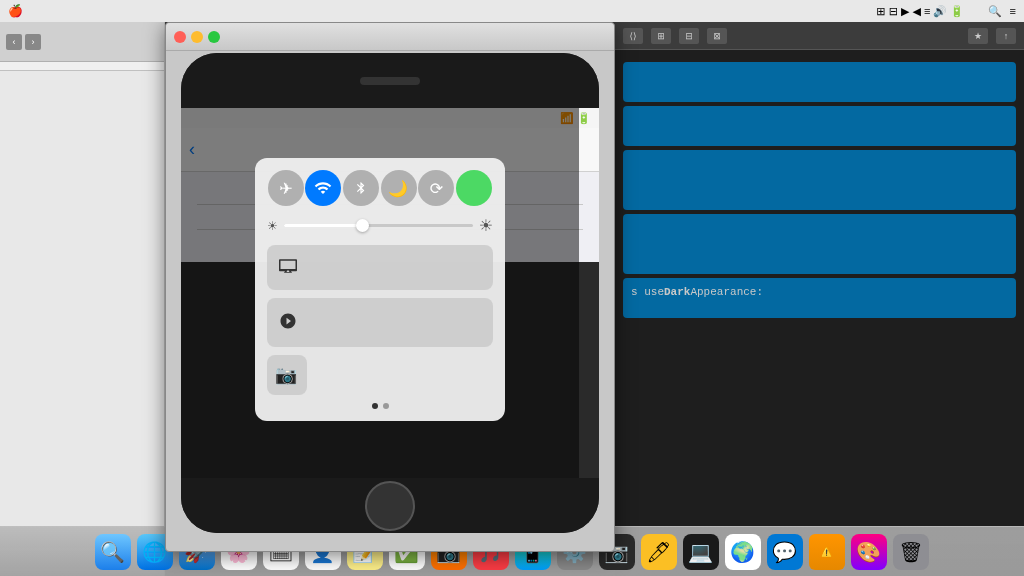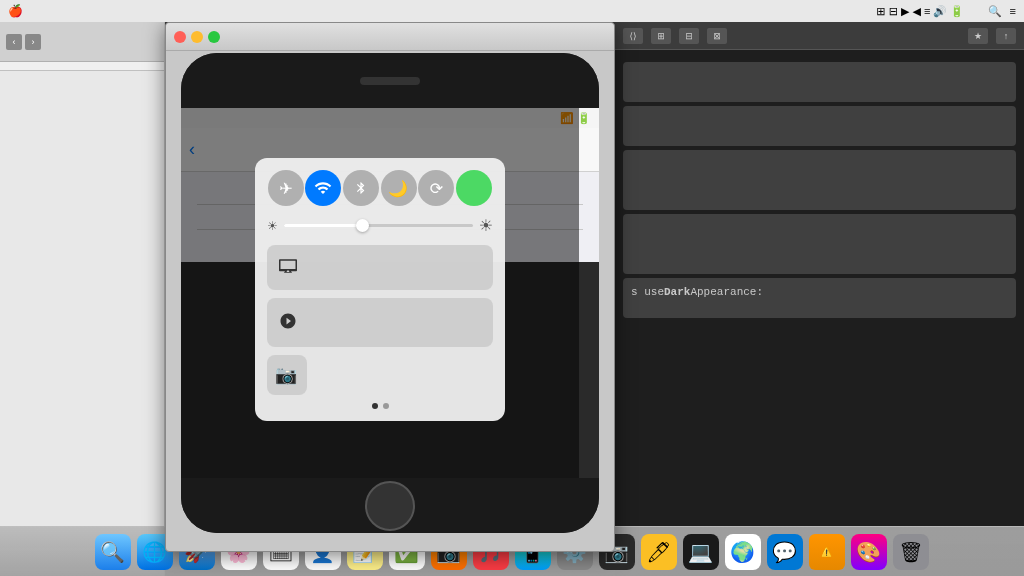--- a/index.html
+++ b/index.html
@@ -382,21 +382,21 @@
       line-height: 1.5;
     }
     .code-label {
       color: #888;
       font-size: 10px;
       text-align: right;
       padding-right: 8px;
       margin-bottom: 4px;
     }
     .code-block {
-      background: #404040;
+      background: #0369a1;
       border-radius: 4px;
       padding: 6px 8px;
       margin-bottom: 4px;
       min-height: 40px;
     }
     .code-text { color: #c8c8c8; }
 
     
     .dock {
       position: absolute;

